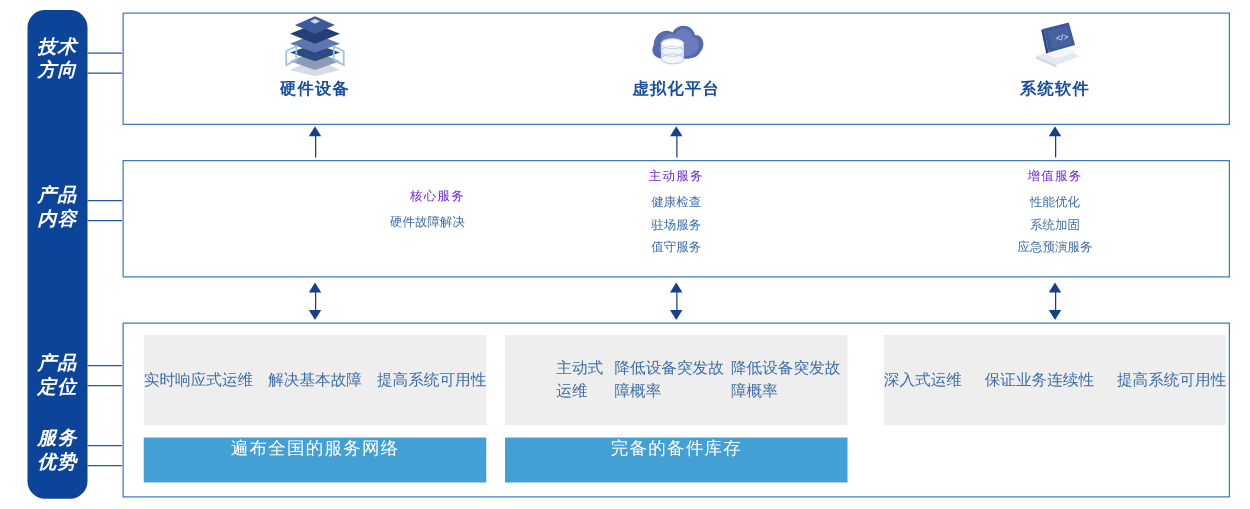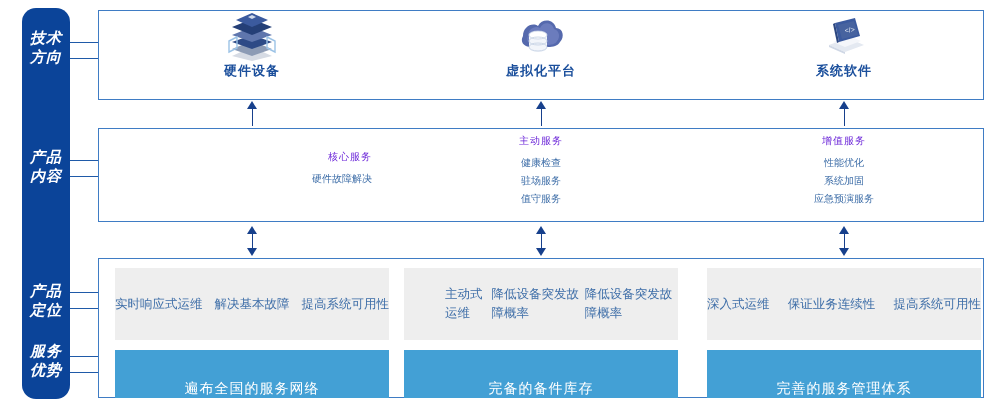--- a/index.html
+++ b/index.html
@@ -117,25 +117,25 @@
   }
   .pos-line {
     font-size: 12.5px;
     color: #3e6ea8;
     line-height: 19px;
   }
   .adv-bar {
     position: absolute;
     top: 350px;
     width: 274px;
-    height: 48px;
+    height: 36px;
     background: #43a0d5;
     box-sizing: border-box;
     display: flex;
-    align-items: flex-end;
+    align-items: flex-start;
     justify-content: center;
     color: #ffffff;
     font-size: 14px;
     letter-spacing: 1px;
   }
 
   
   .arrow-line {
     position: absolute;
     width: 0;
@@ -298,17 +298,14 @@
     <div class="pos-line">保证业务连续性</div>
     <div class="pos-line">提高系统可用性</div>
   </div>
 
   <div class="adv-bar" style="left:115px;">
     <span>遍布全国的服务网络</span>
   </div>
   <div class="adv-bar" style="left:404px;">
     <span>完备的备件库存</span>
   </div>
-  <div class="adv-bar" style="left:707px;">
-    <span>完善的服务管理体系</span>
-  </div>
 
 </div>
 
 </body></html>

